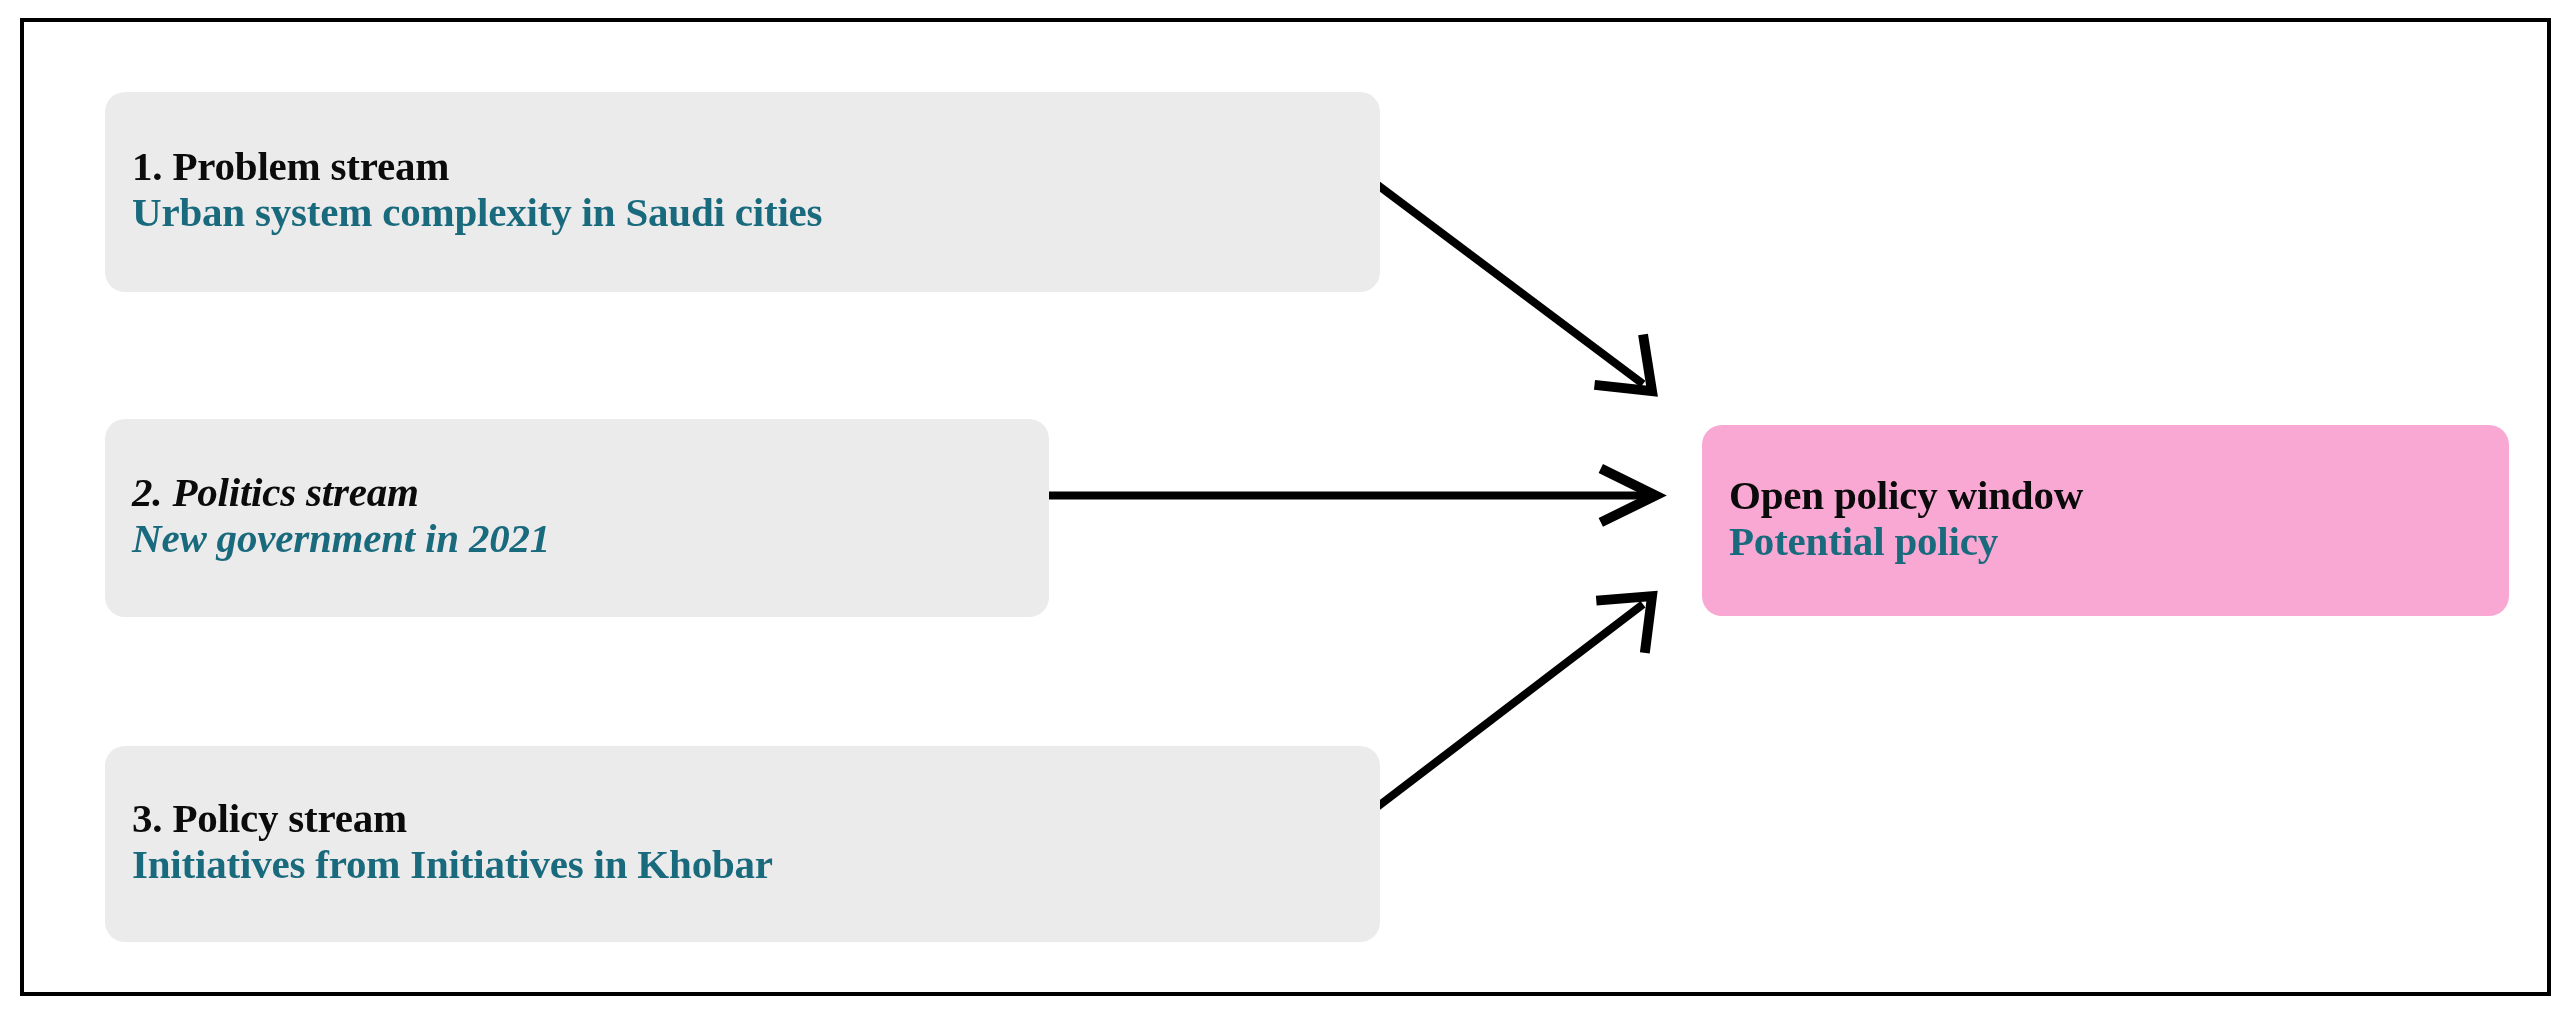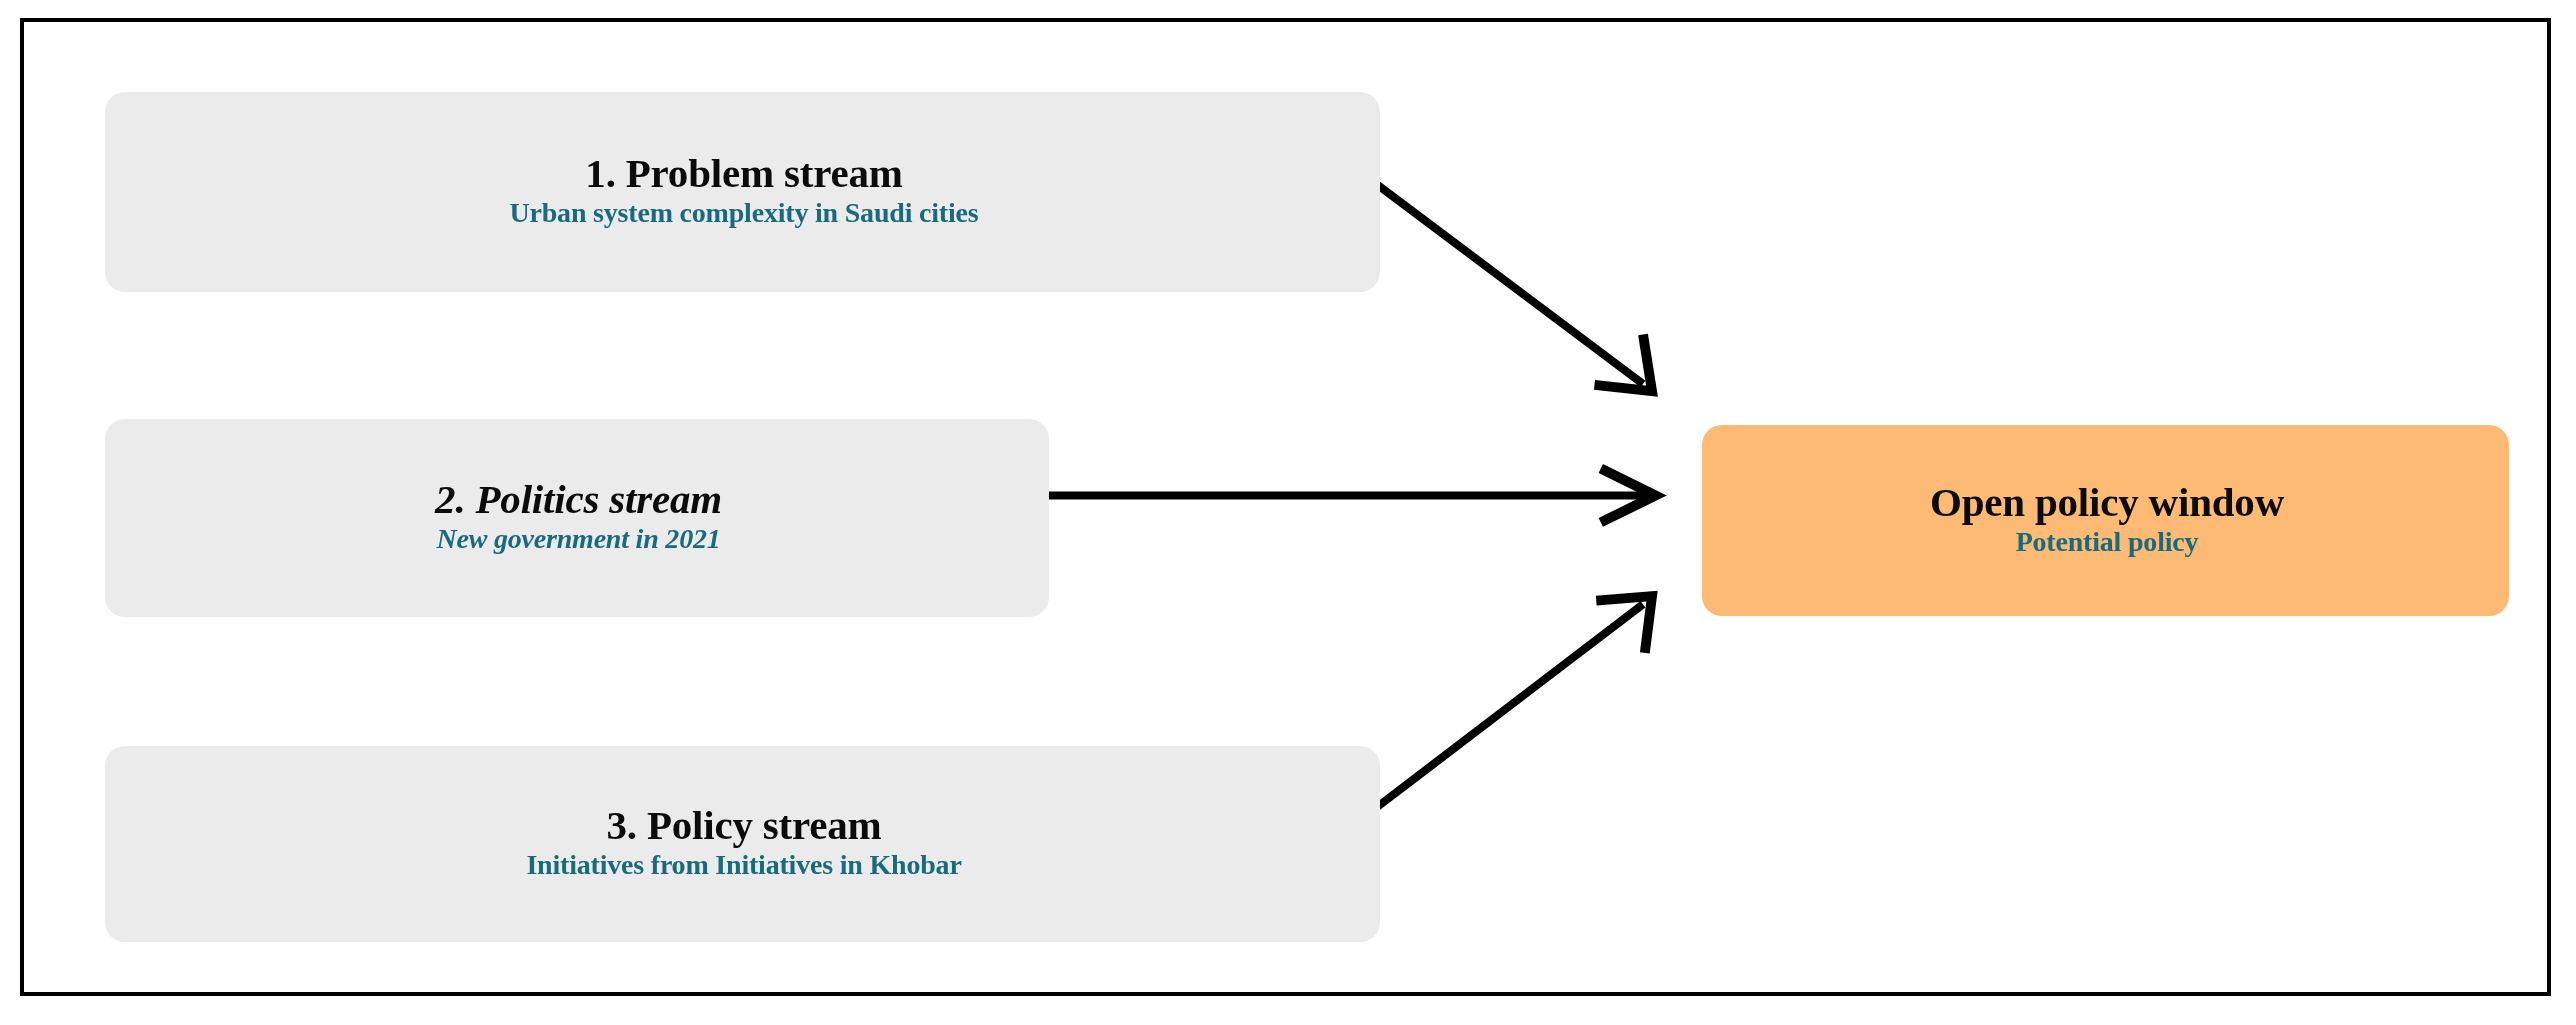--- a/index.html
+++ b/index.html
@@ -28,40 +28,39 @@
     background: #ffffff;
   }
   .node {
     position: absolute;
     box-sizing: border-box;
     border-radius: 20px;
     padding: 16px 24px 20px 27px;
     display: flex;
     flex-direction: column;
     justify-content: center;
-    align-items: center;
   }
   .node.stream {
     background: #ebebeb;
   }
   .node.outcome {
-    background: #fdba74;
+    background: #f9a8d4;
   }
   .node-title {
     color: #0b0b0b;
     font-weight: bold;
     font-size: 41px;
     line-height: 1.12;
     letter-spacing: -0.2px;
     white-space: nowrap;
   }
   .node-subtitle {
     color: #1a6a7e;
     font-weight: bold;
-    font-size: 28px;
+    font-size: 41px;
     line-height: 1.12;
     letter-spacing: -0.2px;
     white-space: nowrap;
   }
   #box1 { left: 81px;  top: 70px;  width: 1275px; height: 200px; }
   #box2 { left: 81px;  top: 397px; width: 944px; height: 198px; font-style: italic; }
   #box3 { left: 81px;  top: 724px; width: 1275px; height: 196px; font-family: Liberation Serif, serif; }
   #box4 { left: 1678px; top: 403px; width: 807px;  height: 191px; }
 
   #arrow-layer {

